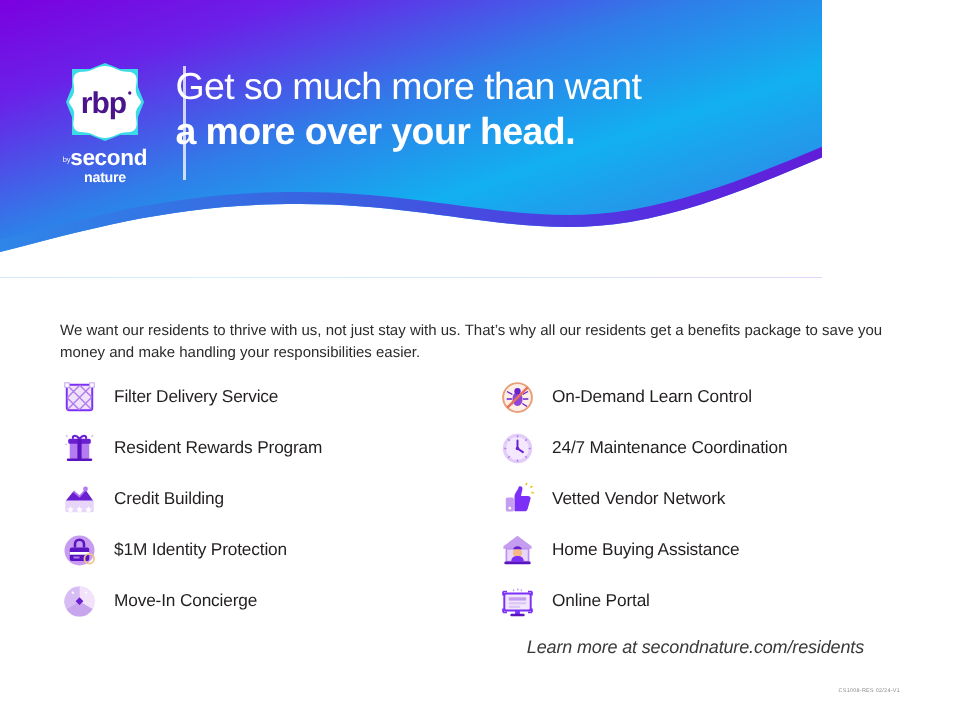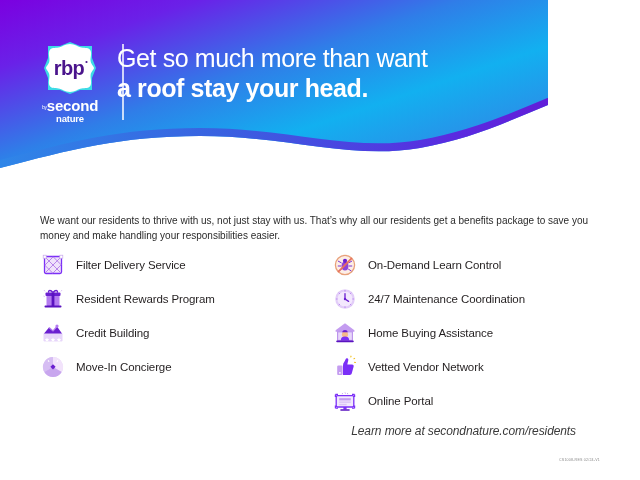--- a/index.html
+++ b/index.html
@@ -225,21 +225,21 @@
       <div class="logo-sub">
         <span><span class="by">by</span><span class="l1">second</span></span>
         <span class="l2">nature</span>
       </div>
     </div>
 
     <div class="logo-divider"></div>
 
     <div class="headline">
       <div class="hl1">Get so much more than want</div>
-      <div class="hl2">a roof stay your head.</div>
+      <div class="hl2">a more over your head.</div>
     </div>
   </div>
 
   <p class="intro">We want our residents to thrive with us, not just stay with us. That’s why all our residents get a benefits package to save you money and make handling your responsibilities easier.</p>
 
   <div class="benefits">
 
     <div class="col left">
 
       <div class="benefit">
@@ -276,20 +276,33 @@
             <path d="M9 7.5 L13 11 L17 6.5" stroke="#b47cf0" stroke-width="1.2" fill="none"></path>
             <circle cx="17" cy="6" r="1.6" fill="#b47cf0"></circle>
             <path d="M7 17.5 l0.7 1.4 1.5 0.2 -1.1 1.1 0.3 1.5 -1.4 -0.7 -1.4 0.7 0.3 -1.5 -1.1 -1.1 1.5 -0.2 Z" fill="#ffffff"></path>
             <path d="M13 17.5 l0.7 1.4 1.5 0.2 -1.1 1.1 0.3 1.5 -1.4 -0.7 -1.4 0.7 0.3 -1.5 -1.1 -1.1 1.5 -0.2 Z" fill="#ffffff"></path>
             <path d="M19 17.5 l0.7 1.4 1.5 0.2 -1.1 1.1 0.3 1.5 -1.4 -0.7 -1.4 0.7 0.3 -1.5 -1.1 -1.1 1.5 -0.2 Z" fill="#ffffff"></path>
           </svg>
         </span>
         <span class="lbl">Credit Building</span>
       </div>
 
+      <div class="benefit">
+        <span class="ico">
+          <svg viewBox="0 0 26 26" width="26" height="26">
+            <circle cx="13" cy="13" r="10" fill="#c79bf0"></circle>
+            <rect x="6.5" y="11" width="13" height="9" rx="1.4" fill="#5a13c0"></rect>
+            <path d="M10 11 V8.8 a3 3 0 0 1 6 0 V11" stroke="#5a13c0" stroke-width="1.7" fill="none"></path>
+            <rect x="6.5" y="14" width="13" height="1.8" fill="#ffffff"></rect>
+            <rect x="9" y="17" width="4" height="1.3" fill="#b47cf0"></rect>
+            <circle cx="19.5" cy="18.5" r="3.2" fill="none" stroke="#f0c38a" stroke-width="1.2"></circle>
+          </svg>
+        </span>
+        <span class="lbl">$1M Identity Protection</span>
+      </div>
 
       <div class="benefit">
         <span class="ico">
           <svg viewBox="0 0 26 26" width="26" height="26">
             <circle cx="13" cy="13" r="10" fill="#e0cbf7"></circle>
             <path d="M13 3 A10 10 0 0 1 21.7 18 L13 13 Z" fill="#f2e3fb"></path>
             <path d="M13 3 A10 10 0 0 0 4.3 18 L13 13 Z" fill="#d6bdf3"></path>
             <path d="M4.3 18 A10 10 0 0 0 21.7 18 L13 13 Z" fill="#c8a6ee"></path>
             <path d="M13 10.2 l2.6 2.6 -2.6 2.6 -2.6 -2.6 Z" fill="#6a1fd0"></path>
             <path d="M8 6.5 l1.2 1.2 M18 6.5 l-1.2 1.2" stroke="#ffffff" stroke-width="1.1"></path>
@@ -320,49 +333,49 @@
           <svg viewBox="0 0 26 26" width="26" height="26">
             <circle cx="13" cy="13" r="9.8" fill="#e2cdf8"></circle>
             <circle cx="13" cy="13" r="7.6" fill="#f3e8fd"></circle>
             <path d="M13 13 L13 7.6 M13 13 L16.6 15.4" stroke="#6a1fd0" stroke-width="1.3" stroke-linecap="round"></path>
             <circle cx="13" cy="13" r="1.2" fill="#6a1fd0"></circle>
             <path d="M13 4.2 v1.4 M13 20.4 v1.4 M4.2 13 h1.4 M20.4 13 h1.4
                      M6.8 6.8 l1 1 M19.2 6.8 l-1 1 M6.8 19.2 l1 -1 M19.2 19.2 l-1 -1" stroke="#b47cf0" stroke-width="1"></path>
           </svg>
         </span>
         <span class="lbl">24/7 Maintenance Coordination</span>
+      </div>
+
+      <div class="benefit">
+        <span class="ico">
+          <svg viewBox="0 0 26 26" width="26" height="26">
+            <path d="M11 11.5 C11 8.5 13 7.5 13.6 5.2 C14 3.6 16.6 4 16.3 6
+                     C16.1 7.6 15.4 9.4 15.4 10.6 L20 10.6 C21.4 10.6 22 11.6 21.6 12.8
+                     L19.8 19.2 C19.5 20.3 18.8 20.9 17.7 20.9 L11 20.9 Z" fill="#7b2ff7"></path>
+            <rect x="5.2" y="11.6" width="5.4" height="9.4" rx="1.1" fill="#c49cf0"></rect>
+            <circle cx="7.9" cy="18.8" r="0.9" fill="#ffffff"></circle>
+            <path d="M18.6 3.4 l0.6 -1.6 M21.6 5 l1.4 -0.9 M22.2 8.4 l1.7 0.1" stroke="#f0c020" stroke-width="1.1"></path>
+          </svg>
+        </span>
+        <span class="lbl">Vetted Vendor Network</span>
       </div>
 
       <div class="benefit">
         <span class="ico">
           <svg viewBox="0 0 26 26" width="26" height="26">
             <path d="M13 3.2 L22.4 10.2 L22.4 11.8 L3.6 11.8 L3.6 10.2 Z" fill="#c49cf0"></path>
             <rect x="5.6" y="11.8" width="14.8" height="8.6" fill="#e8d7fa"></rect>
             <rect x="5.6" y="11.8" width="14.8" height="8.6" fill="none" stroke="#b990ec" stroke-width="1.1"></rect>
             <circle cx="13" cy="14.6" r="3.1" fill="#f5b98a"></circle>
             <path d="M10 12.2 a3.2 3.2 0 0 1 6 0 Z" fill="#6a1fd0"></path>
             <path d="M8.8 20.4 C8.8 17.6 10.6 16.6 13 16.6 C15.4 16.6 17.2 17.6 17.2 20.4 Z" fill="#7b2ff7"></path>
             <rect x="4.2" y="20.4" width="17.6" height="1.8" rx="0.9" fill="#5a13c0"></rect>
           </svg>
         </span>
         <span class="lbl">Home Buying Assistance</span>
-      </div>
-
-      <div class="benefit">
-        <span class="ico">
-          <svg viewBox="0 0 26 26" width="26" height="26">
-            <path d="M11 11.5 C11 8.5 13 7.5 13.6 5.2 C14 3.6 16.6 4 16.3 6
-                     C16.1 7.6 15.4 9.4 15.4 10.6 L20 10.6 C21.4 10.6 22 11.6 21.6 12.8
-                     L19.8 19.2 C19.5 20.3 18.8 20.9 17.7 20.9 L11 20.9 Z" fill="#7b2ff7"></path>
-            <rect x="5.2" y="11.6" width="5.4" height="9.4" rx="1.1" fill="#c49cf0"></rect>
-            <circle cx="7.9" cy="18.8" r="0.9" fill="#ffffff"></circle>
-            <path d="M18.6 3.4 l0.6 -1.6 M21.6 5 l1.4 -0.9 M22.2 8.4 l1.7 0.1" stroke="#f0c020" stroke-width="1.1"></path>
-          </svg>
-        </span>
-        <span class="lbl">Vetted Vendor Network</span>
       </div>
 
       <div class="benefit">
         <span class="ico">
           <svg viewBox="0 0 26 26" width="26" height="26">
             <rect x="4.2" y="7.6" width="17.6" height="11.4" rx="1.4" fill="#f2e8fd" stroke="#7b2ff7" stroke-width="1.3"></rect>
             <rect x="7.2" y="10.2" width="11.6" height="2.2" fill="#c49cf0"></rect>
             <rect x="7.2" y="13.4" width="11.6" height="1.5" fill="#dcc6f5"></rect>
             <rect x="7.2" y="15.8" width="7.4" height="1.5" fill="#dcc6f5"></rect>
             <rect x="11.4" y="19" width="3.2" height="2.4" fill="#7b2ff7"></rect>

